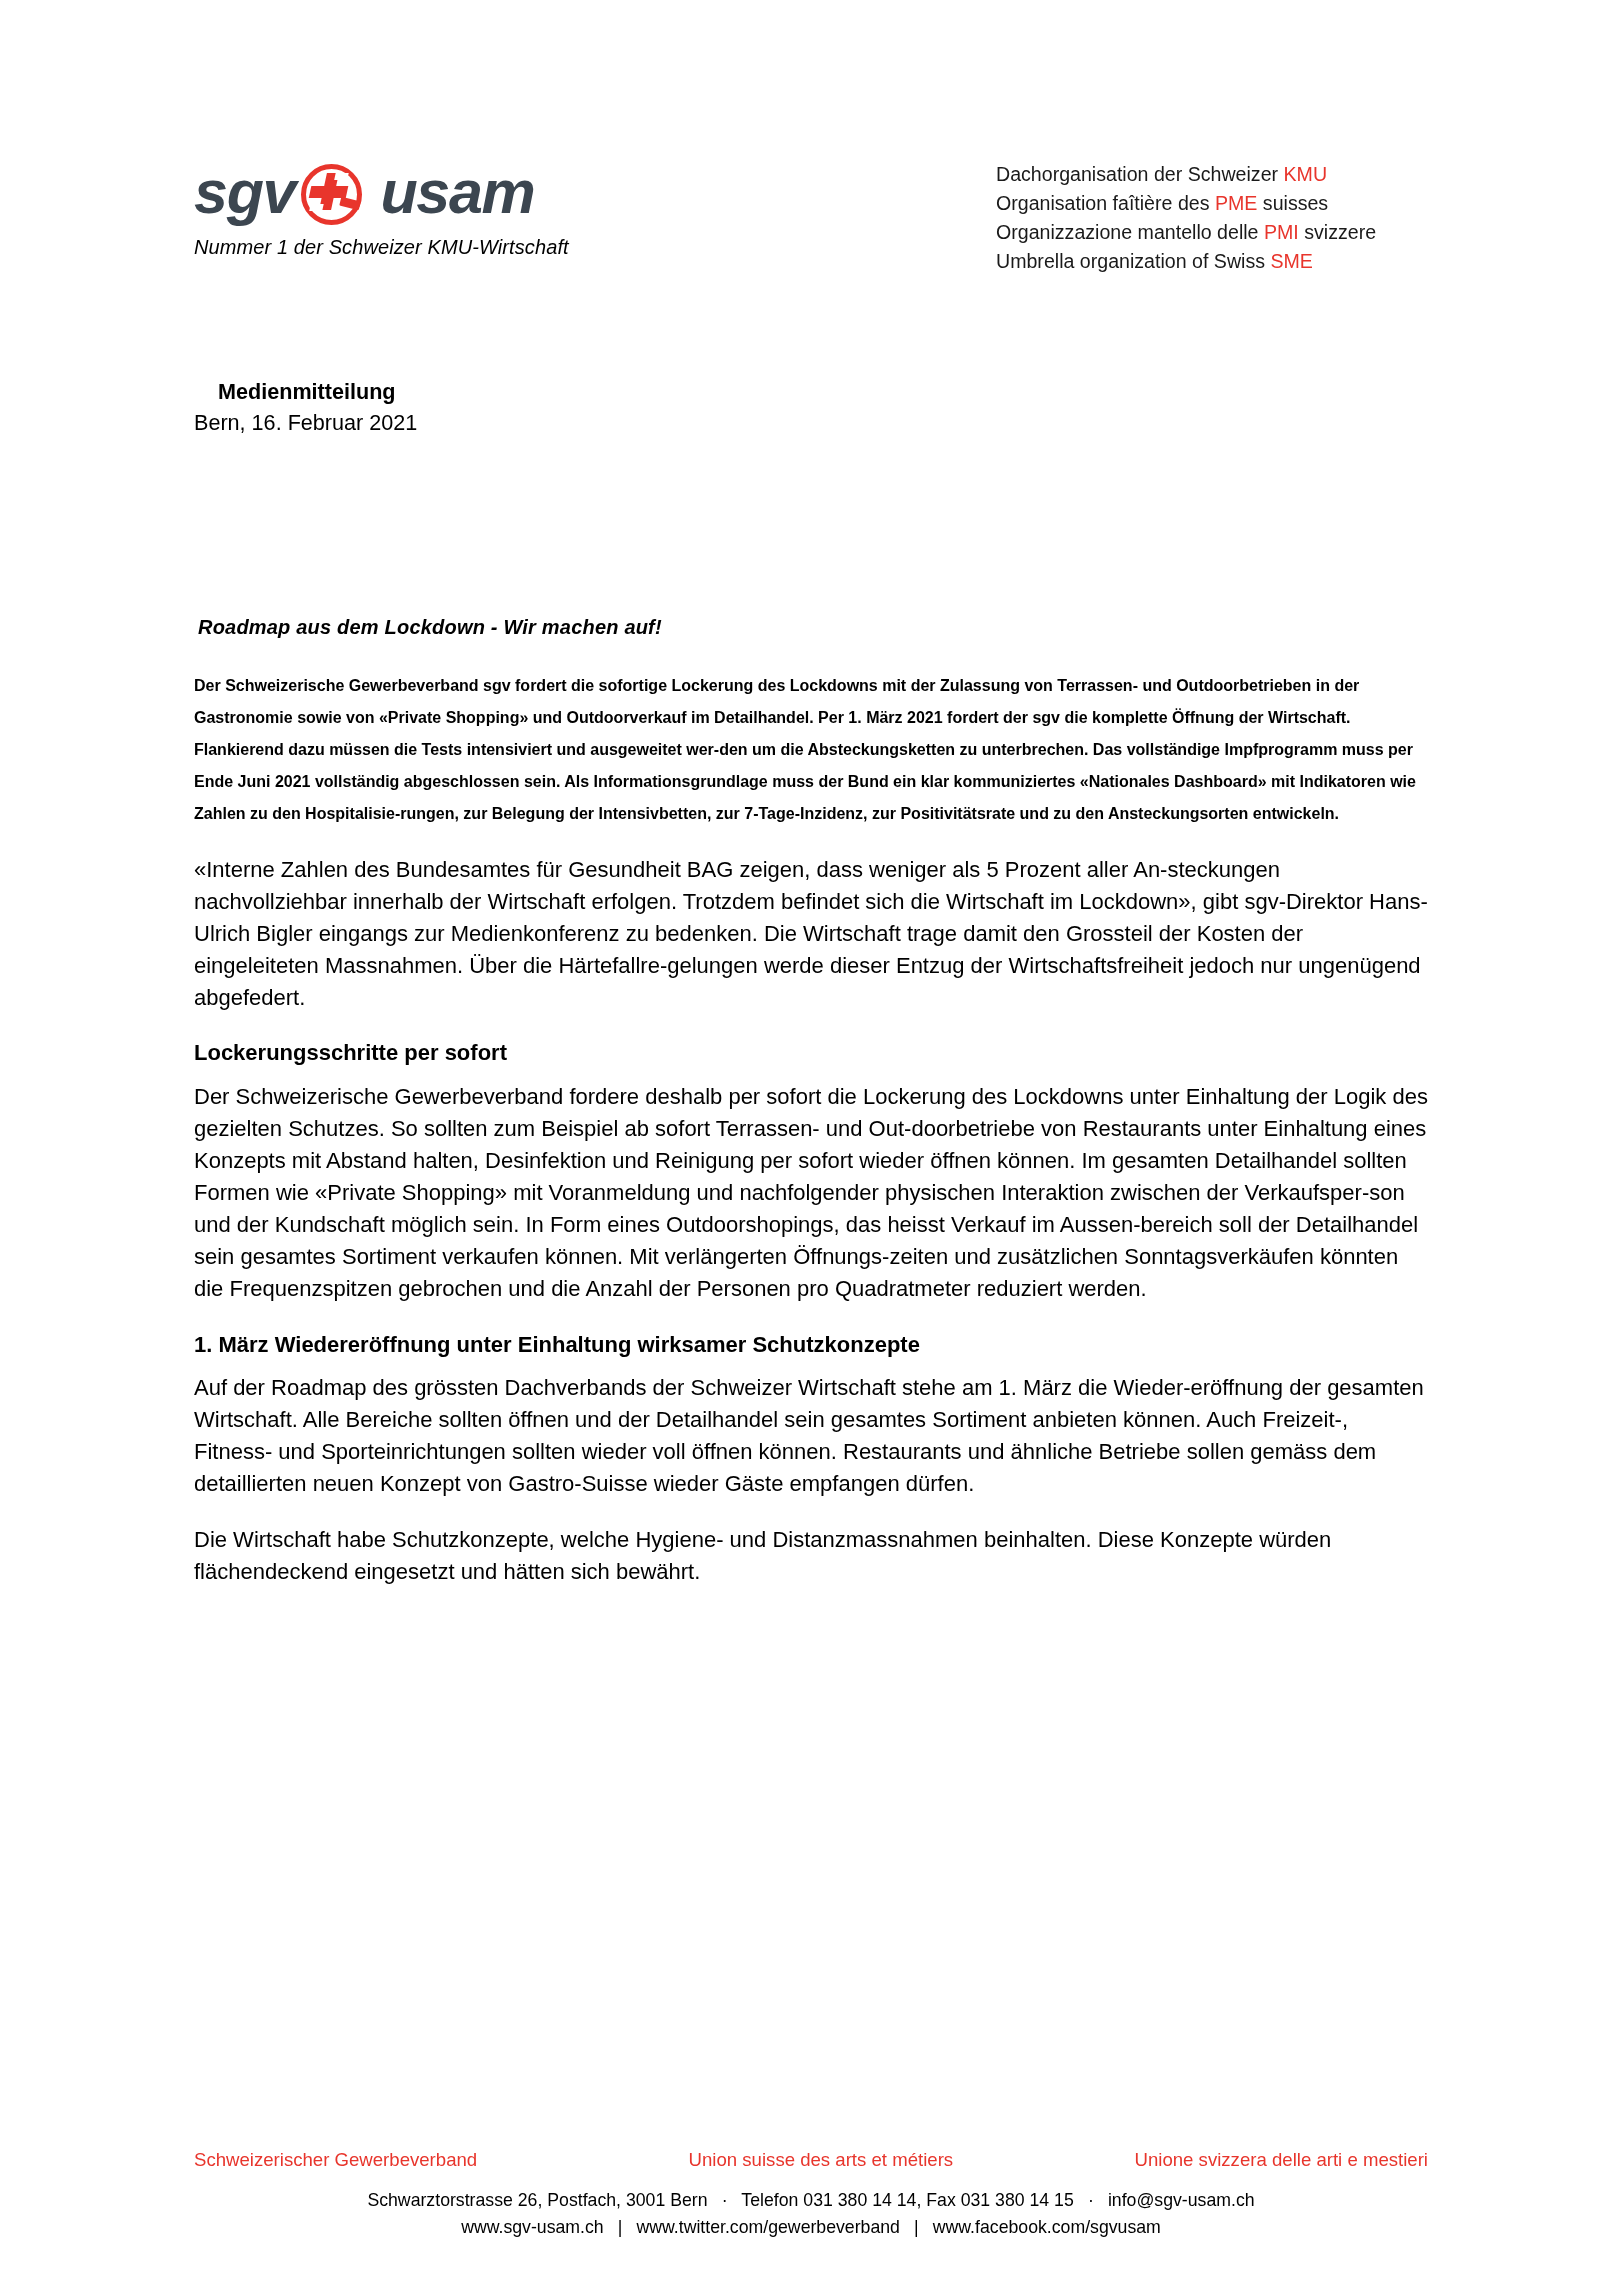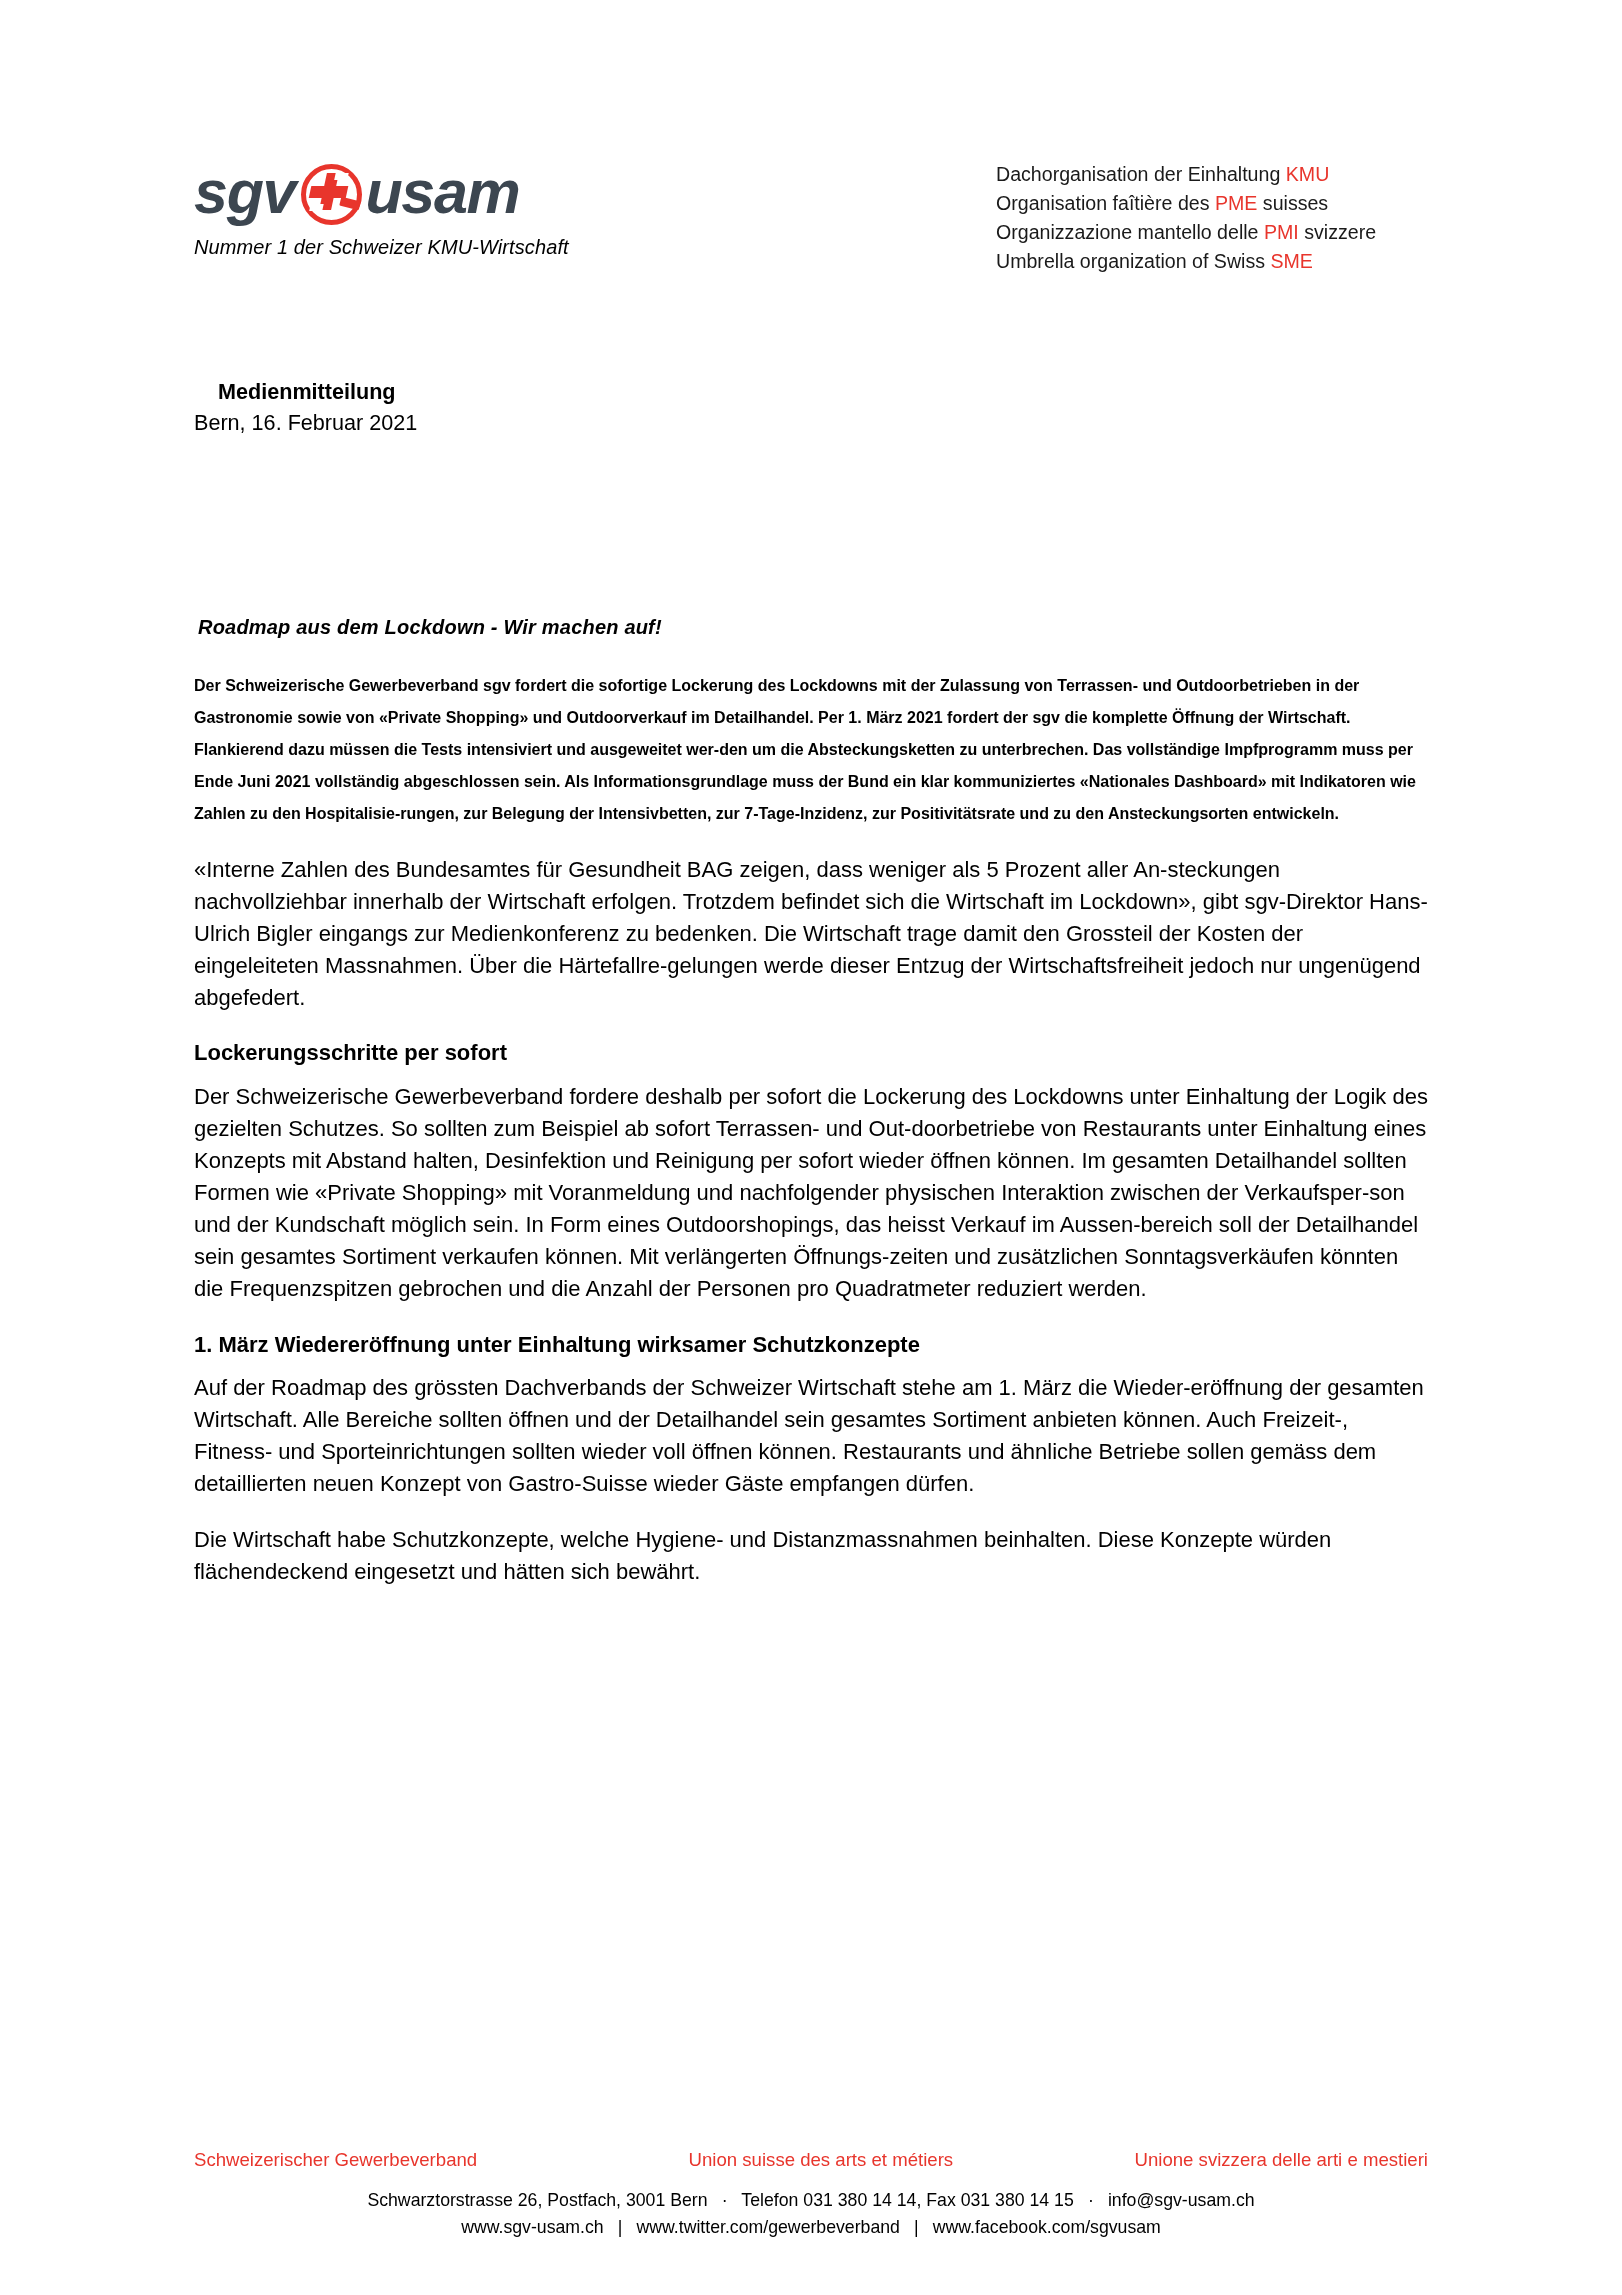--- a/index.html
+++ b/index.html
@@ -40,21 +40,21 @@
     align-items: flex-start;
     height: 63px;
     font-style: italic;
     font-weight: bold;
     font-size: 61px;
     letter-spacing: -1.3px;
     color: #3c4650;
     line-height: 1;
   }
   .logo-sgv { display: inline-block; }
-  .logo-usam { display: inline-block; margin-left: 2px; }
+  .logo-usam { display: inline-block; margin-left: 17px; }
   .logo-mark {
     position: relative;
     display: inline-block;
     width: 63px;
     height: 63px;
     margin: 0 1.3px 0 3.9px;
     flex: 0 0 auto;
   }
   .logo-mark .ring {
     position: absolute;
@@ -226,21 +226,21 @@
           <span class="notch-tr"></span>
           <span class="notch-bl"></span>
           <span class="tail"></span>
         </span>
         <span class="logo-usam">usam</span>
       </div>
       <div class="logo-tagline">Nummer 1 der Schweizer KMU-Wirtschaft</div>
     </div>
 
     <div class="org-lines">
-      <div><span>Dachorganisation der Einhaltung </span><span class="hl">KMU</span><span></span></div>
+      <div><span>Dachorganisation der Schweizer </span><span class="hl">KMU</span><span></span></div>
       <div><span>Organisation faîtière des </span><span class="hl">PME</span><span> suisses</span></div>
       <div><span>Organizzazione mantello delle </span><span class="hl">PMI</span><span> svizzere</span></div>
       <div><span>Umbrella organization of Swiss </span><span class="hl">SME</span><span></span></div>
     </div>
   </div>
 
   <div class="meta">
     <div class="meta-title">Medienmitteilung</div>
     <div>Bern, 16. Februar 2021</div>
   </div>

